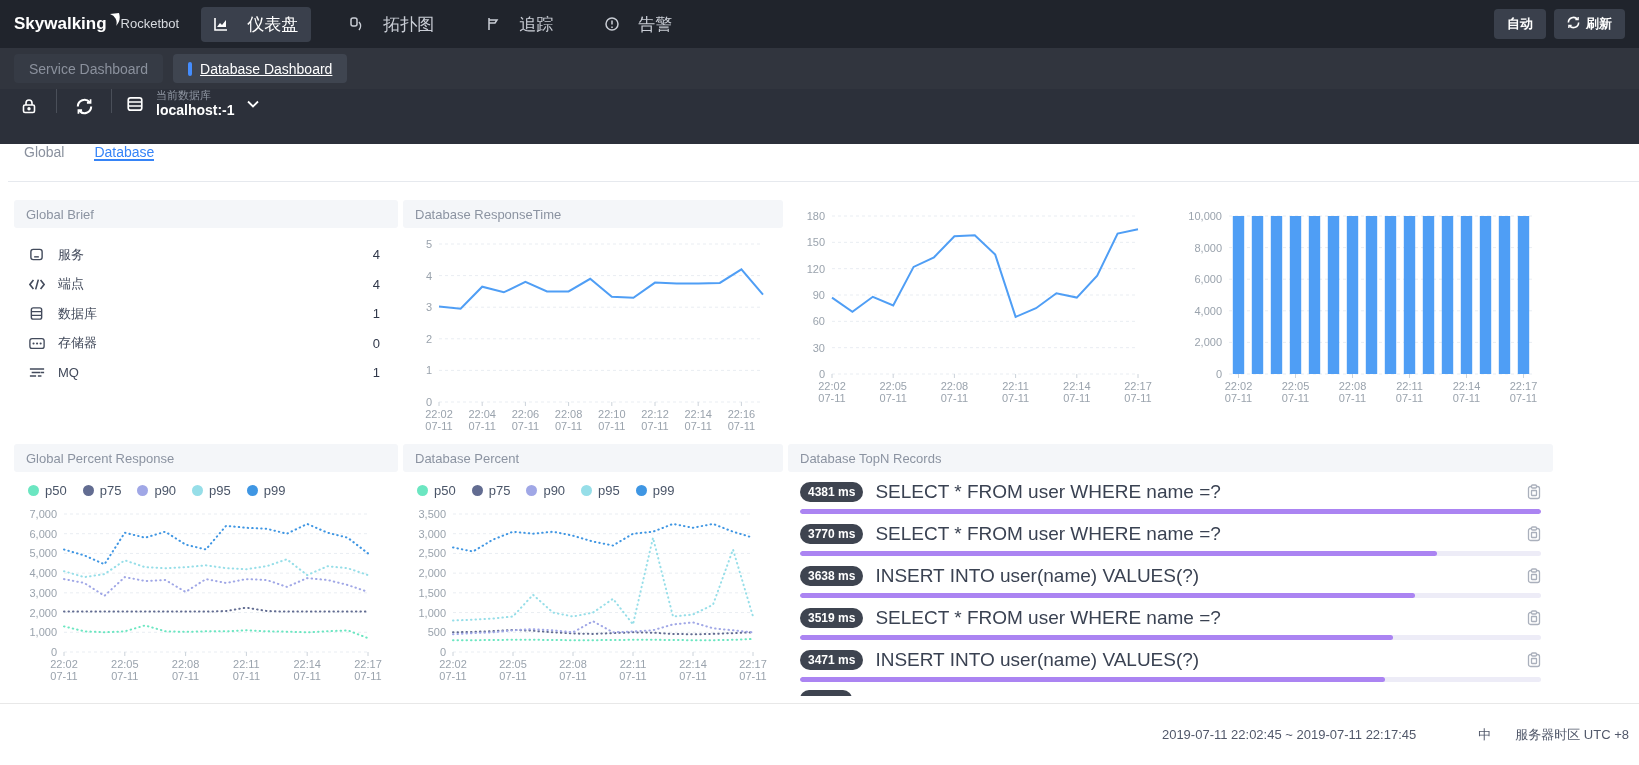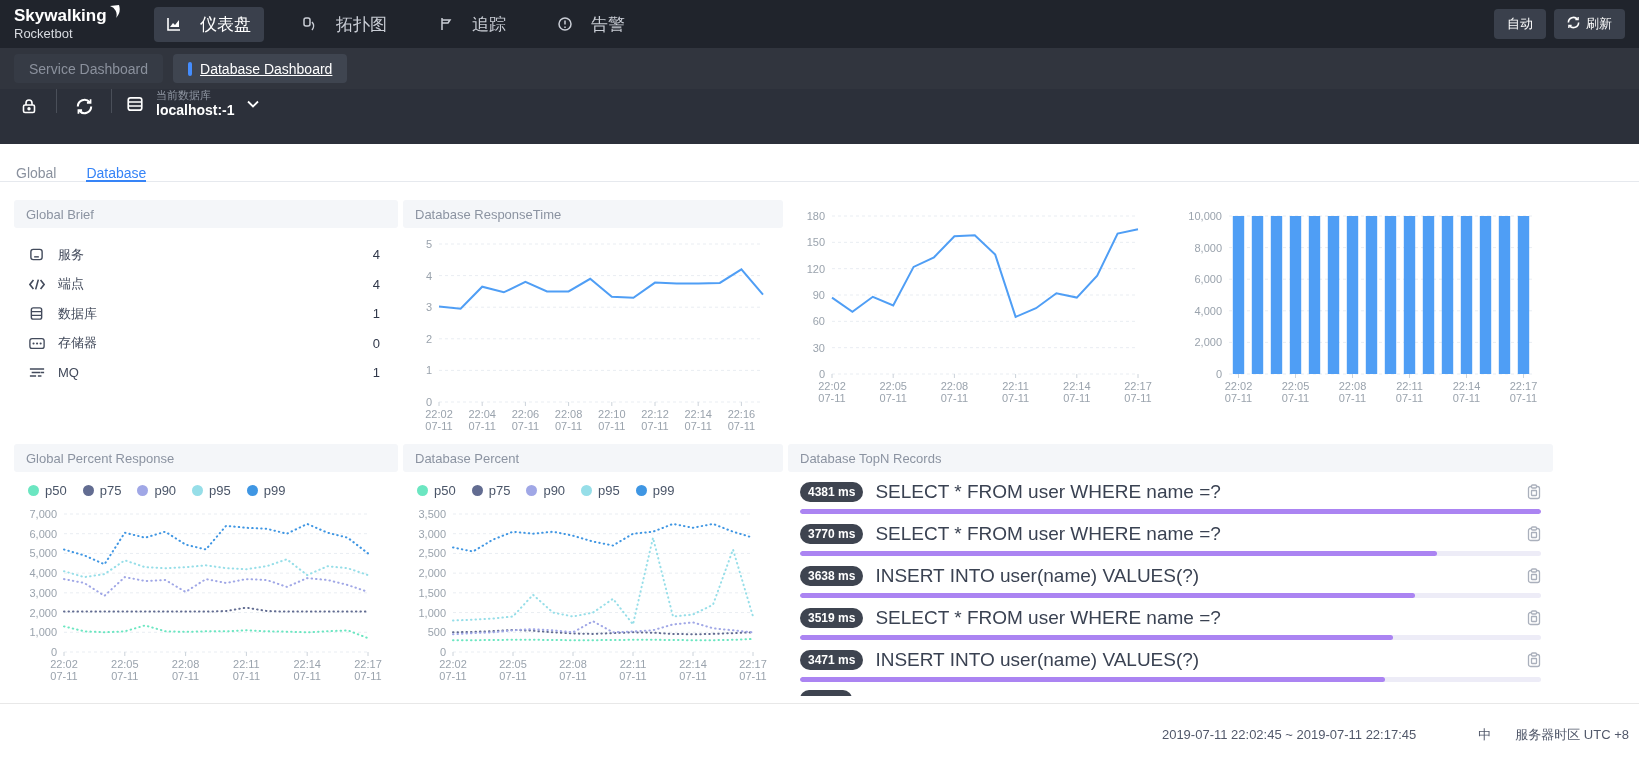--- a/index.html
+++ b/index.html
@@ -1,53 +1,53 @@
 <!DOCTYPE html>
 <html><head>
 <meta charset="utf-8">
 <style>
   * { margin:0; padding:0; box-sizing:border-box; }
   html,body { width:1639px; height:765px; background:#fff; overflow:hidden;
     font-family:"Liberation Sans","DejaVu Sans",sans-serif; }
 
   
   .topbar{height:48px;background:#20242c;display:flex;align-items:center;padding:0 14px;}
-  .logo{display:flex;flex-direction:column;line-height:1.05;cursor:pointer;min-width:118px;justify-content:flex-end;}
+  .logo{display:flex;line-height:1.05;cursor:pointer;min-width:118px;justify-content:flex-end;}
   .logo-main{color:#fff;font-size:17px;font-weight:bold;display:flex;align-items:flex-start;}
   .logo-swoosh{margin-left:1px;margin-top:-2px;}
   .logo-sub{color:#d8dbe0;font-size:13px;margin-top:2px;}
   .mainnav{display:flex;align-items:center;gap:26px;margin-left:22px;}
   .nav-item{display:flex;align-items:center;gap:19px;color:#c9cdd5;font-size:17px;
     padding:6px 13px;border-radius:4px;cursor:pointer;}
   .nav-item.active{background:#3a404c;color:#fff;}
   .nav-item svg{display:block;}
   .topbar-right{margin-left:auto;display:flex;gap:8px;}
   .tbtn{background:#3a404c;color:#fff;font-size:13px;border:none;border-radius:4px;
-    padding:6px 13px;display:flex;align-items:center;gap:6px;cursor:pointer;}
+    padding:6px 13px;display:flex;align-items:center;gap:6px;cursor:pointer;font-weight:bold;}
 
   
   .dashbar{height:41px;background:#31353e;display:flex;align-items:center;padding:0 14px;gap:10px;}
   .dash-tab{height:29px;display:flex;align-items:center;padding:0 15px;border-radius:4px;
     background:#363b45;color:#8b919d;font-size:14px;cursor:pointer;gap:8px;}
   .dash-tab.active{background:#3f4550;color:#fff;text-decoration:underline;}
   .tab-accent{width:4px;height:14px;background:#448dfe;border-radius:2px;display:inline-block;}
 
   
   .toolbar{height:55px;background:#2c303a;display:flex;align-items:flex-start;padding:0 12px;}
   .icon-btn{width:34px;height:34px;display:flex;align-items:center;justify-content:center;
     border-radius:4px;cursor:pointer;}
   .vdiv{width:1px;height:24px;background:#4a4f59;margin:0 10px;}
   .db-select{display:flex;align-items:center;gap:12px;cursor:pointer;margin-left:4px;}
   .db-texts{display:flex;flex-direction:column;line-height:1.2;}
   .db-label{color:#8f96a2;font-size:11px;}
   .db-value{color:#fff;font-size:14px;font-weight:bold;}
 
   
   .viewtabs{background:#fff;border-bottom:1px solid #e6e9ee;display:flex;gap:30px;
-    padding:0 16px;height:38px;align-items:flex-end;}
+    padding:0 16px;height:38px;align-items:flex-start;margin-left:8px;}
   .viewtab{font-size:14px;color:#8a919e;display:flex;align-items:center;cursor:pointer;position:relative;}
   .viewtab.active{color:#3684f7;}
   .viewtab.active::after{content:"";position:absolute;left:0;right:0;bottom:-1px;height:2px;background:#3684f7;}
 
   
   .content{padding:18px 0 0 14px;}
   .row1{display:grid;grid-template-columns:384px 380px 380px 380px;column-gap:5px;}
   .row2{display:grid;grid-template-columns:384px 380px 765px;column-gap:5px;margin-top:7px;}
   .panel{background:#fff;}
   .panel-head{background:#f4f6f9;color:#8b93a1;font-size:13px;height:28px;display:flex;

